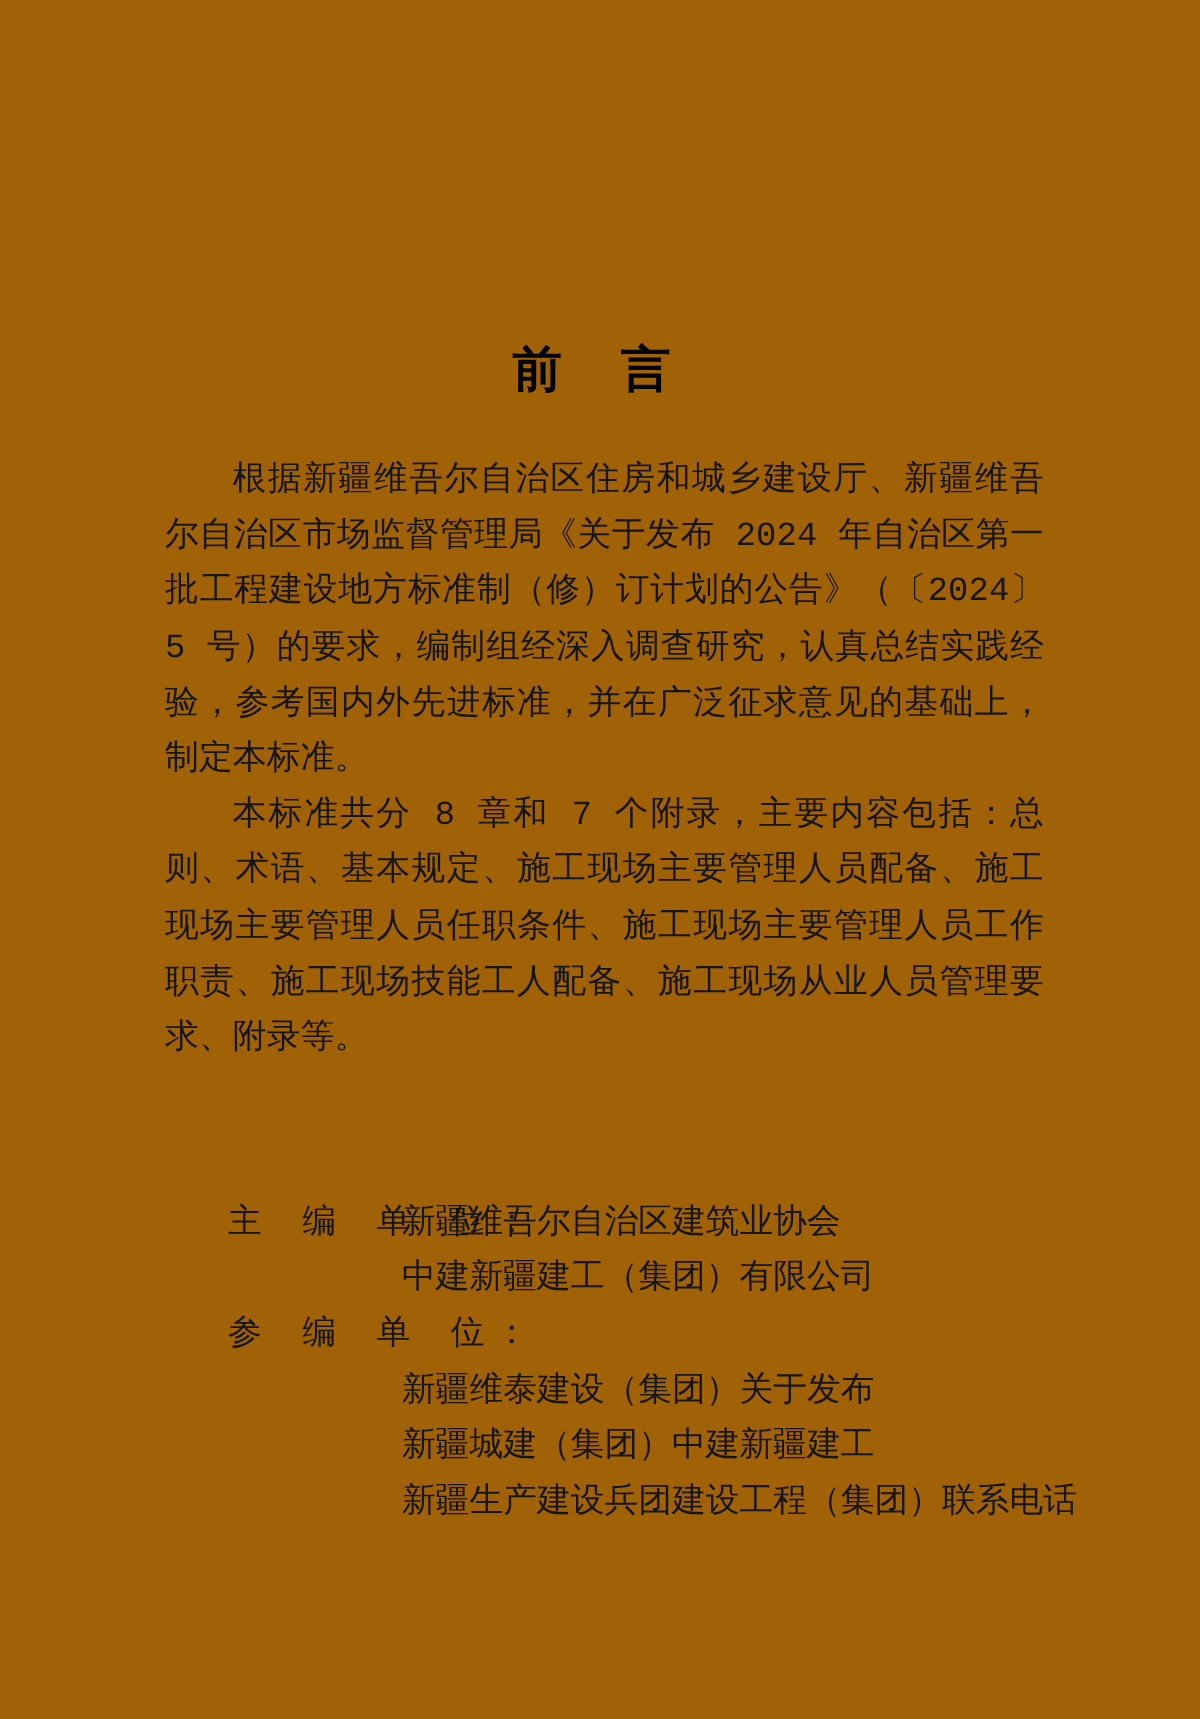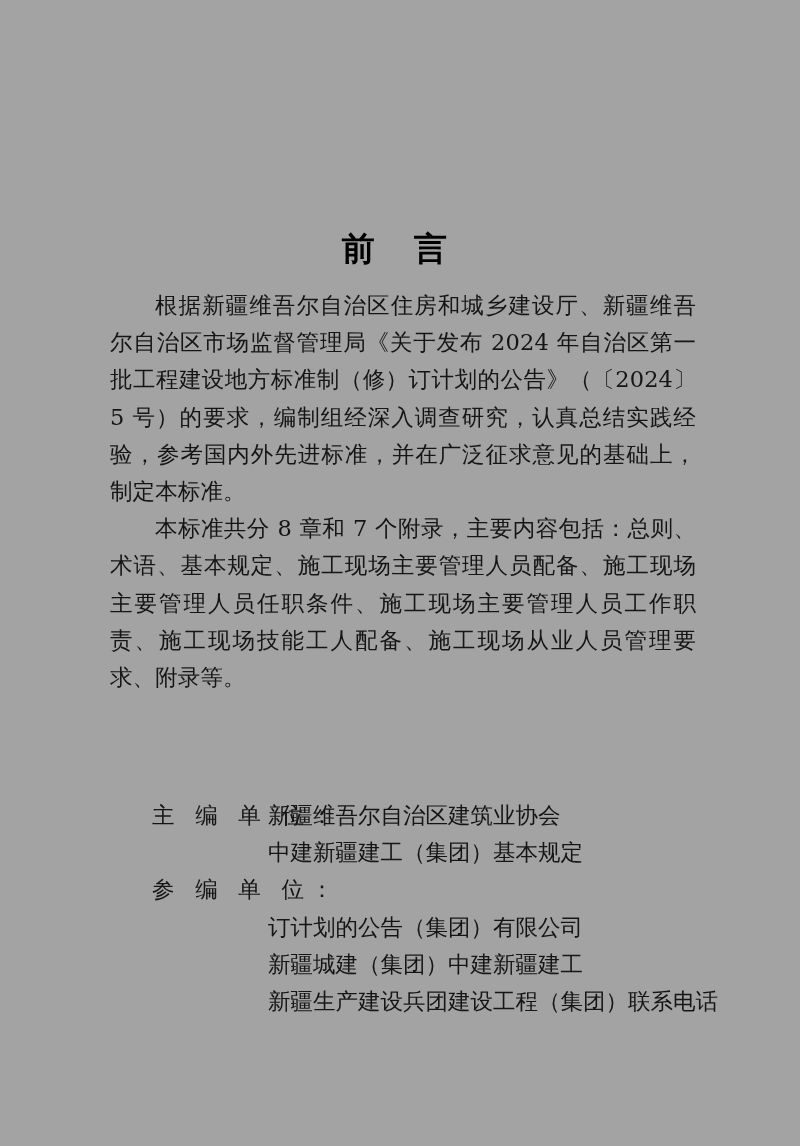--- a/index.html
+++ b/index.html
@@ -13,21 +13,22 @@
     height: 1146px;
     position: relative;
     font-family: "DejaVu Serif", "Liberation Serif", serif;
     color: #1a1a1a;
     overflow: hidden;
   }
 
   .page {
     position: absolute;
     inset: 0;
-    background: #a3a3a3;
+    background: #a16207;
+    font-family: Liberation Mono, monospace;
   }
 
   
   .doc-title {
     position: absolute;
     top: 206px;
     left: 0;
     width: 800px;
     text-align: center;
     font-size: 33px;
@@ -37,21 +38,21 @@
     color: #000000;
   }
   .doc-title .t-gap {
     display: inline-block;
     width: 0.85em;
   }
 
   
   .body-block {
     position: absolute;
-    top: 287px;
+    top: 302px;
     left: 110px;
     width: 586px;
   }
 
   p.para {
     margin: 0;
     font-size: 22.5px;
     line-height: 37.2px;
     text-align: justify;
     text-justify: inter-ideograph;
@@ -110,32 +111,32 @@
 
     <div class="unit-row">
       <div class="unit-label">
         <span class="lbl-text">主 编 单 位：</span>
       </div>
       <div class="unit-value">新疆维吾尔自治区建筑业协会</div>
     </div>
 
     <div class="unit-row continuation">
       <div class="unit-label"></div>
-      <div class="unit-value">中建新疆建工（集团）基本规定</div>
+      <div class="unit-value">中建新疆建工（集团）有限公司</div>
     </div>
 
     <div class="unit-row">
       <div class="unit-label">
         <span class="lbl-text">参 编 单 位：</span>
       </div>
     </div>
 
     <div class="unit-row continuation">
       <div class="unit-label"></div>
-      <div class="unit-value">订计划的公告（集团）有限公司</div>
+      <div class="unit-value">新疆维泰建设（集团）关于发布</div>
     </div>
 
     <div class="unit-row continuation">
       <div class="unit-label"></div>
       <div class="unit-value">新疆城建（集团）中建新疆建工</div>
     </div>
 
     <div class="unit-row continuation">
       <div class="unit-label"></div>
       <div class="unit-value">新疆生产建设兵团建设工程（集团）联系电话</div>

